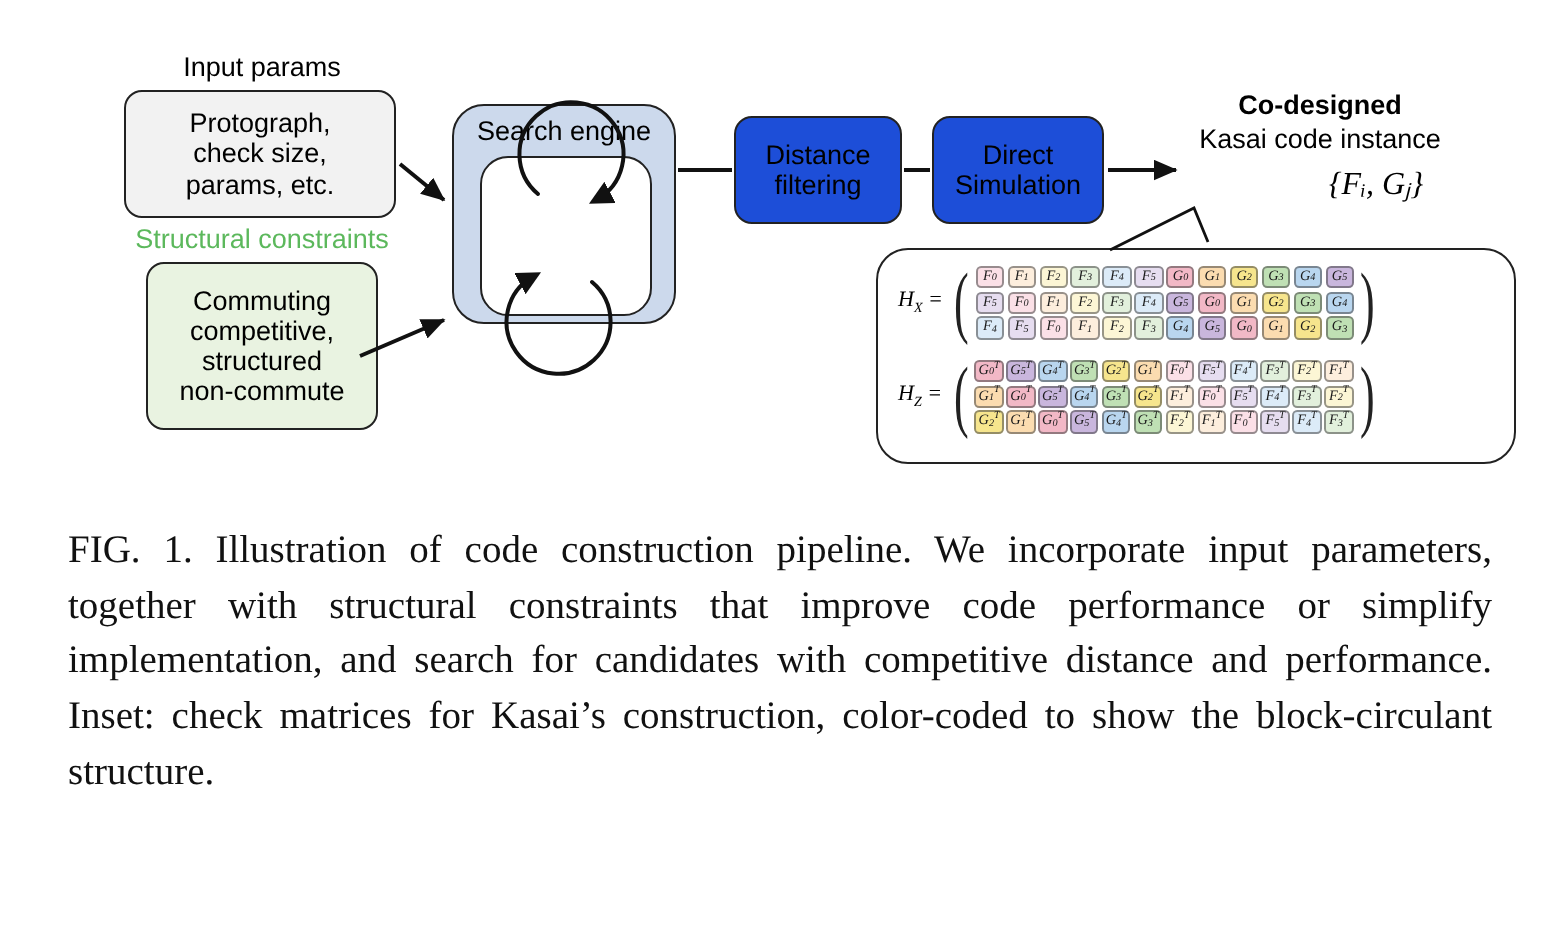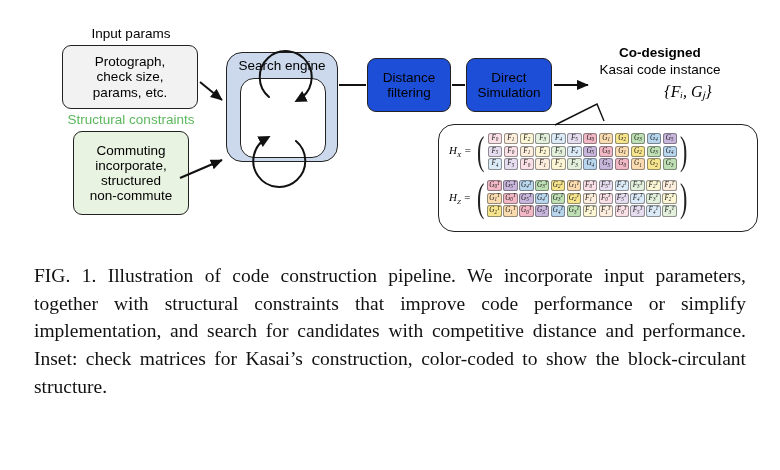--- a/index.html
+++ b/index.html
@@ -78,21 +78,21 @@
   <div class="box box-gray" id="input-box" style="left:62px;top:45px;width:136px;height:64px;">
     <span class="ln">Protograph,</span>
     <span class="ln">check size,</span>
     <span class="ln">params, etc.</span>
   </div>
 
   <div class="lbl green" style="left:42px;top:112px;width:178px;">Structural constraints</div>
 
   <div class="box box-green" id="constraints-box" style="left:62px;top:131px;width:116px;height:84px;margin-left:11px;">
     <span class="ln">Commuting</span>
-    <span class="ln">incorporate,</span>
+    <span class="ln">competitive,</span>
     <span class="ln">structured</span>
     <span class="ln">non-commute</span>
   </div>
 
   <div class="box box-blue" id="search-engine">
     <span class="ln">Search engine</span>
   </div>
   <div id="search-inner"></div>
 
   <div class="box box-cream" id="distance-box" style="left:367px;top:58px;width:84px;height:54px;">

